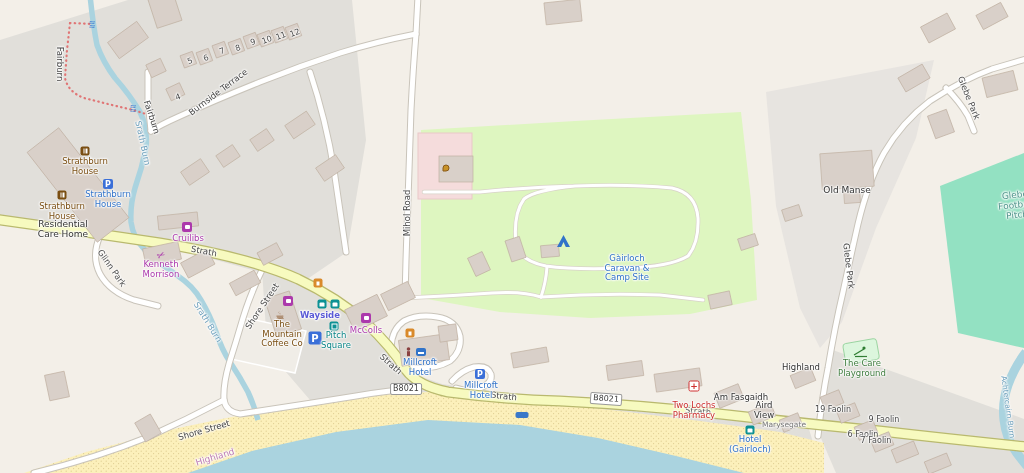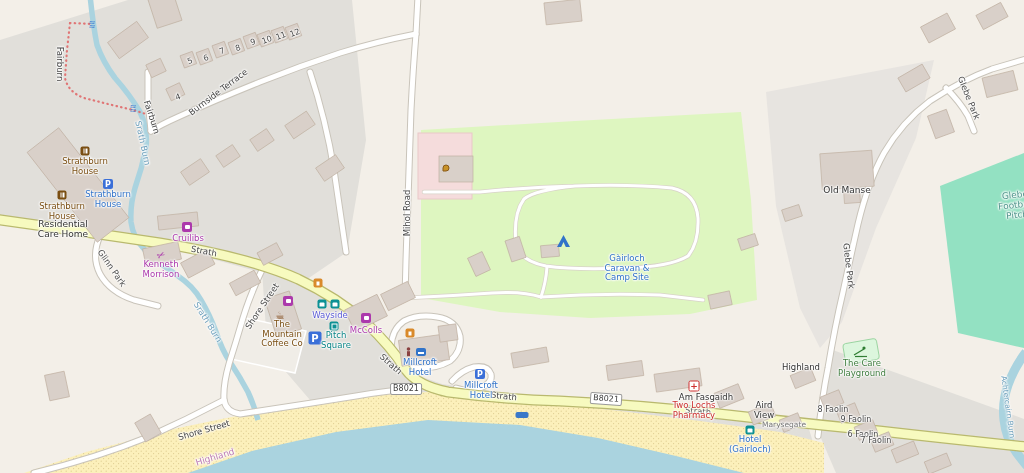--- a/index.html
+++ b/index.html
@@ -290,43 +290,43 @@
     </span>
   <span class="icn firedot" style="left:446px;top:168px;"></span>
 
   <div class="lbl poi brown wrap" style="left:85px;top:167px;width:50px;transform:translate(-50%,-50%);">Strathburn House</div>
   <div class="lbl poi brown wrap" style="left:62px;top:212px;width:46px;transform:translate(-50%,-50%);">Strathburn House</div>
   <div class="lbl dark wrap" style="left:63px;top:229px;width:56px;transform:translate(-50%,-50%);">Residential Care Home</div>
   <div class="lbl poi blue wrap" style="left:108px;top:200px;width:46px;transform:translate(-50%,-50%);">Strathburn House</div>
   <div class="lbl poi purple" style="left:188px;top:238px;transform:translate(-50%,-50%);">Cruilibs</div>
   <div class="lbl poi purple wrap" style="left:161px;top:270px;width:40px;transform:translate(-50%,-50%);">Kenneth Morrison</div>
   <div class="lbl poi brown wrap" style="left:282px;top:334px;width:54px;transform:translate(-50%,-50%);">The Mountain Coffee Co</div>
-  <div class="lbl poi blue" style="left:330px;top:315px;transform:translate(-50%,-50%);color:#5b5bd6;">Wayside</div>
+  <div class="lbl poi blue" style="left:320px;top:315px;transform:translate(-50%,-50%);color:#5b5bd6;font-weight:bold;">Wayside</div>
   <div class="lbl poi purple" style="left:366px;top:330px;transform:translate(-50%,-50%);">McColls</div>
   <div class="lbl poi teal wrap" style="left:336px;top:341px;width:36px;transform:translate(-50%,-50%);">Pitch Square</div>
   <div class="lbl poi blue wrap" style="left:420px;top:368px;width:42px;transform:translate(-50%,-50%);">Millcroft Hotel</div>
   <div class="lbl poi blue wrap" style="left:481px;top:391px;width:42px;transform:translate(-50%,-50%);">Millcroft Hotel</div>
   <div class="lbl poi blue wrap" style="left:582px;top:268px;width:46px;transform:translate(-50%,-50%);margin-left:45px;">Gàirloch Caravan &amp; Camp Site</div>
   <div class="lbl poi red wrap" style="left:694px;top:401px;width:50px;transform:translate(-50%,-50%);margin-top:10px;">Two Lochs Pharmacy</div>
-  <div class="lbl dark" style="left:706px;top:397px;transform:translate(-50%,-50%);font-size:8.5px;">Am Fasgaidh</div>
+  <div class="lbl dark" style="left:741px;top:397px;transform:translate(-50%,-50%);font-size:8.5px;">Am Fasgaidh</div>
   <div class="lbl dark wrap" style="left:764px;top:411px;width:24px;transform:translate(-50%,-50%);font-size:8.5px;">Aird View</div>
   <div class="lbl tiny" style="left:784px;top:424px;transform:translate(-50%,-50%);">Marysegate</div>
   <div class="lbl poi blue wrap" style="left:750px;top:445px;width:46px;transform:translate(-50%,-50%);">Hotel (Gairloch)</div>
   <div class="lbl dark" style="left:801px;top:367px;transform:translate(-50%,-50%);font-size:8.5px;">Highland</div>
   <div class="lbl poi green wrap" style="left:862px;top:369px;width:52px;transform:translate(-50%,-50%);">The Care Playground</div>
   <div class="lbl dark" style="left:847px;top:190px;transform:translate(-50%,-50%);">Old Manse</div>
   <div class="lbl pitchlbl wrap" style="left:1016px;top:205px;width:42px;transform:translate(-50%,-50%) rotate(-6deg);">Glebe Football Pitch</div>
 
   <div class="lbl addr" style="left:178px;top:97px;transform:translate(-50%,-50%) rotate(-20deg);">4</div>
   <div class="lbl addr" style="left:190px;top:61px;transform:translate(-50%,-50%) rotate(-20deg);">5</div>
   <div class="lbl addr" style="left:206px;top:58px;transform:translate(-50%,-50%) rotate(-20deg);">6</div>
   <div class="lbl addr" style="left:222px;top:51px;transform:translate(-50%,-50%) rotate(-20deg);">7</div>
   <div class="lbl addr" style="left:238px;top:48px;transform:translate(-50%,-50%) rotate(-20deg);">8</div>
   <div class="lbl addr" style="left:253px;top:42px;transform:translate(-50%,-50%) rotate(-20deg);">9</div>
   <div class="lbl addr" style="left:267px;top:40px;transform:translate(-50%,-50%) rotate(-20deg);">10</div>
   <div class="lbl addr" style="left:281px;top:36px;transform:translate(-50%,-50%) rotate(-20deg);">11</div>
   <div class="lbl addr" style="left:295px;top:33px;transform:translate(-50%,-50%) rotate(-20deg);">12</div>
-  <div class="lbl addr" style="left:833px;top:409px;transform:translate(-50%,-50%);">8 Faolin</div>
-  <div class="lbl addr" style="left:856px;top:419px;transform:translate(-50%,-50%);">9 Faolin</div>
+  <div class="lbl addr" style="left:833px;top:409px;transform:translate(-50%,-50%);">19 Faolin</div>
+  <div class="lbl addr" style="left:884px;top:419px;transform:translate(-50%,-50%);">9 Faolin</div>
   <div class="lbl addr" style="left:863px;top:434px;transform:translate(-50%,-50%);">6 Faolin</div>
   <div class="lbl addr" style="left:876px;top:440px;transform:translate(-50%,-50%);">7 Faolin</div>
 
 </div>
 
 </body></html>

